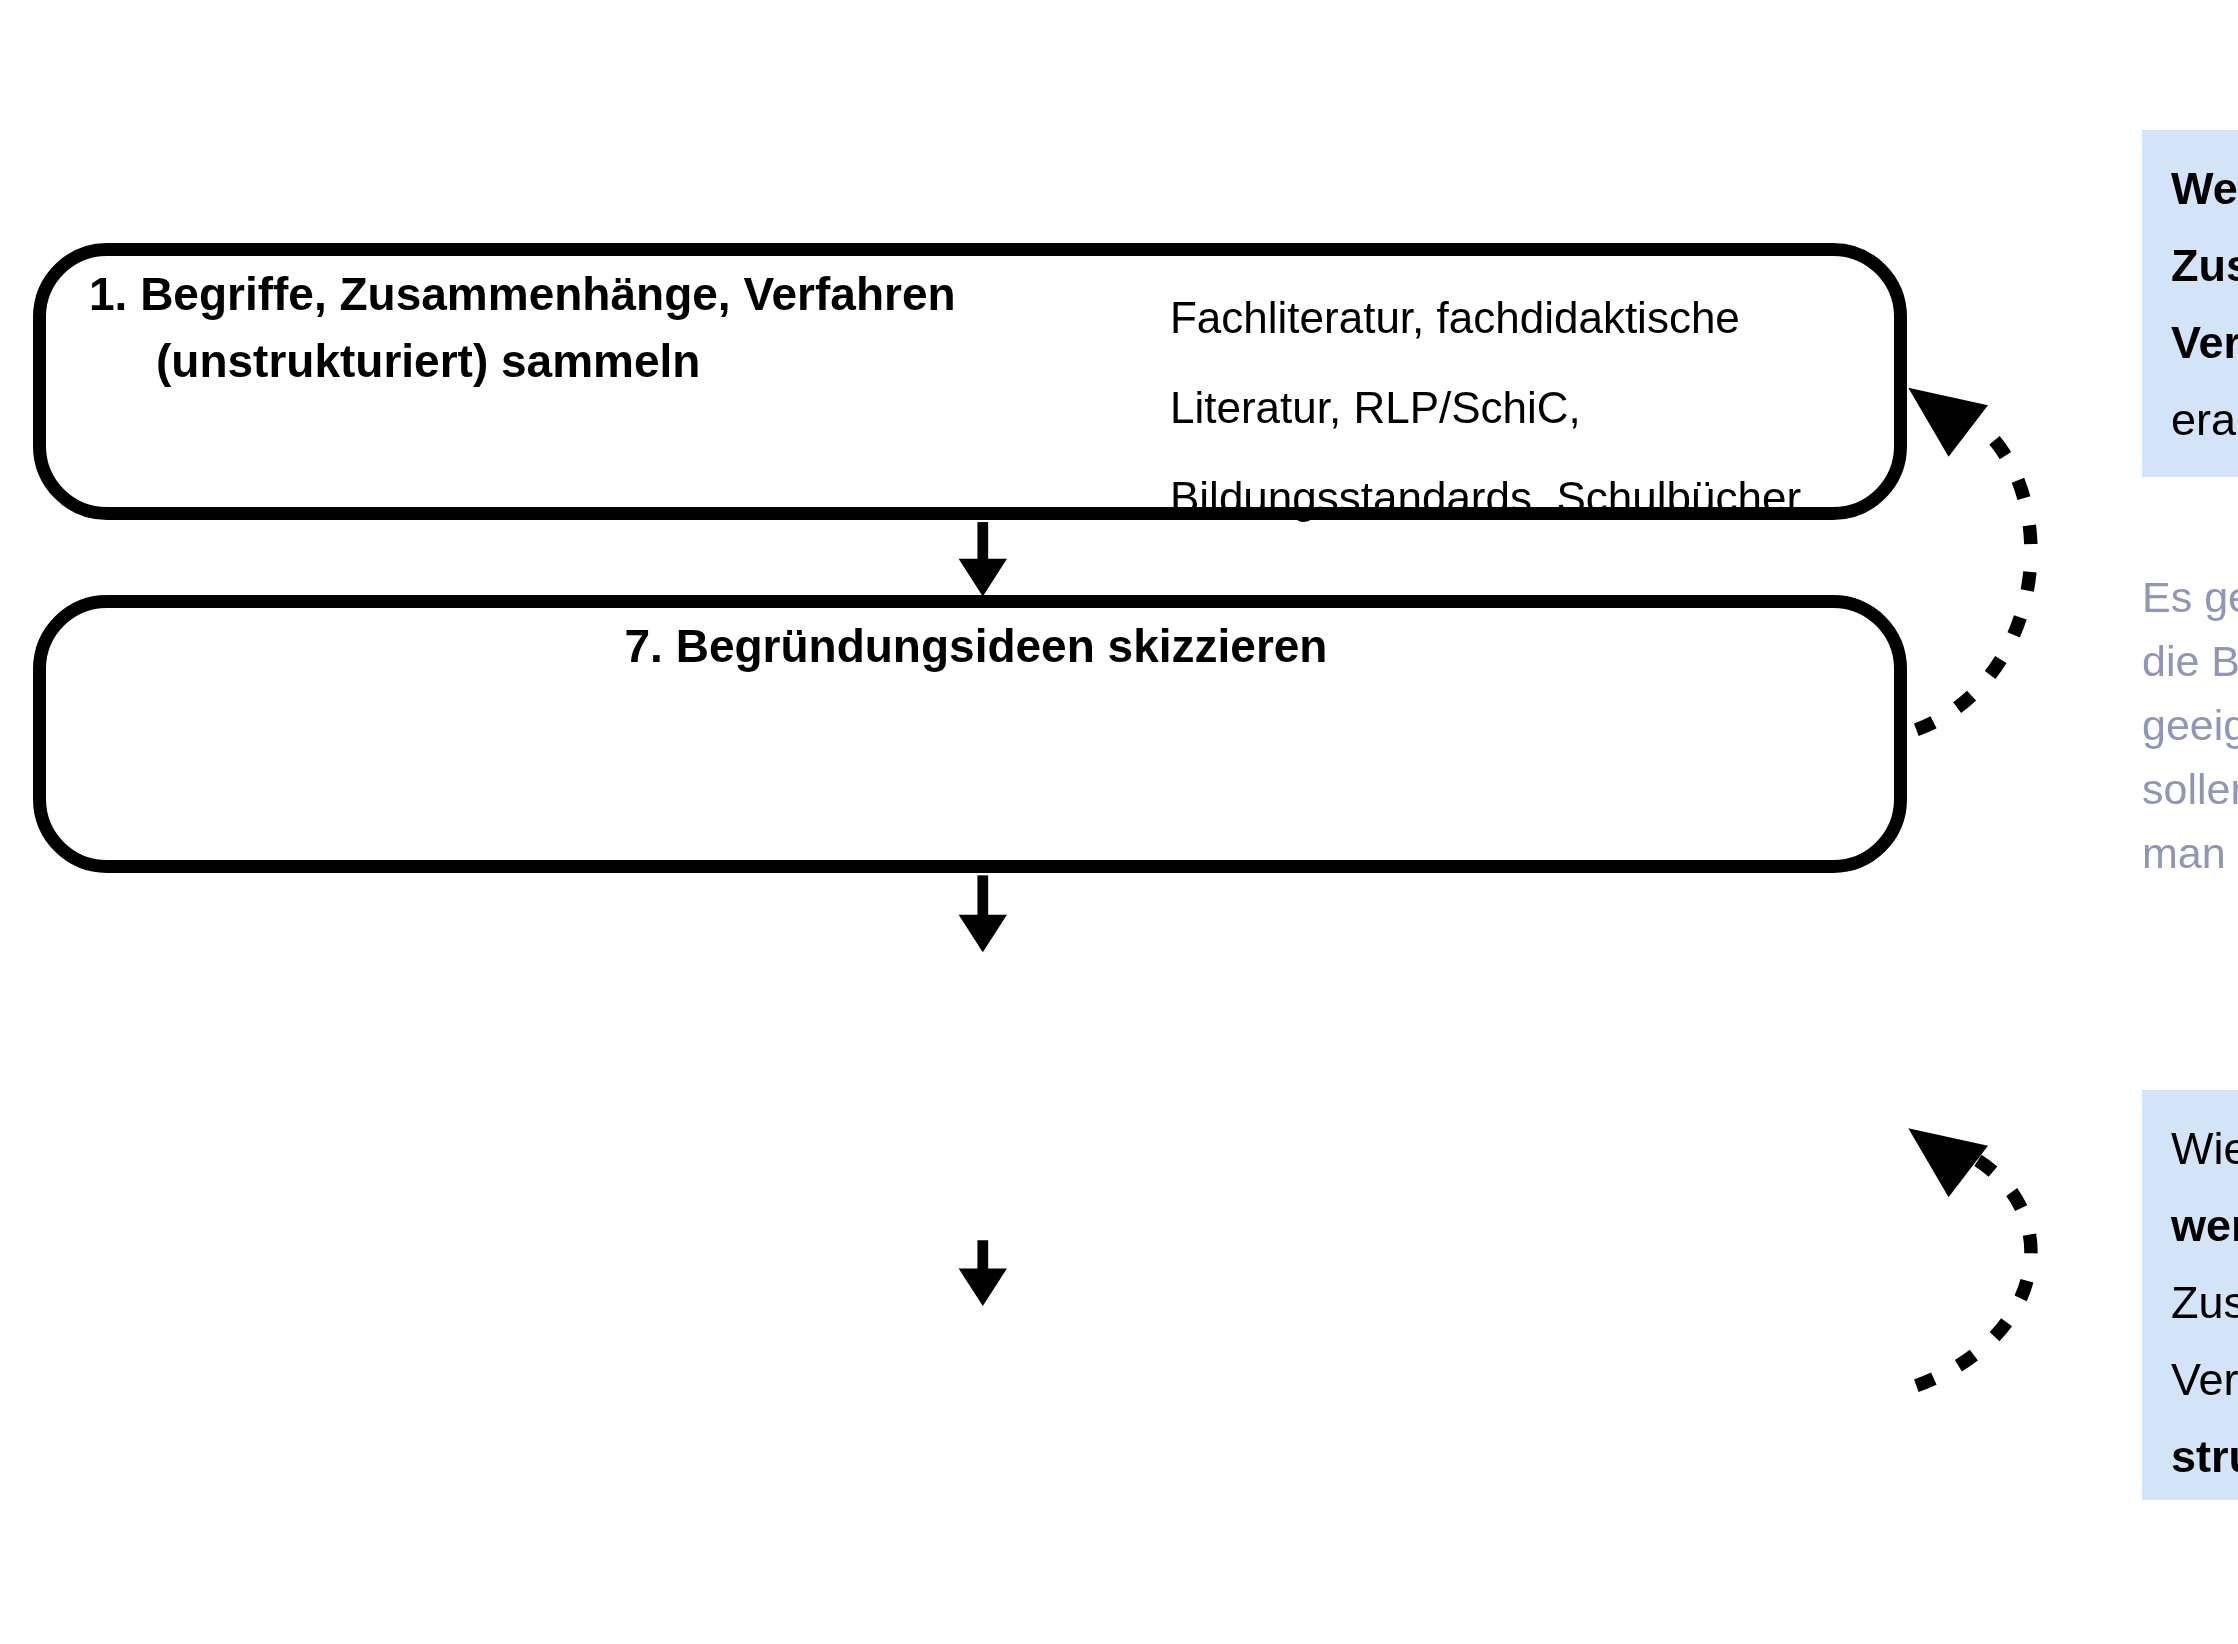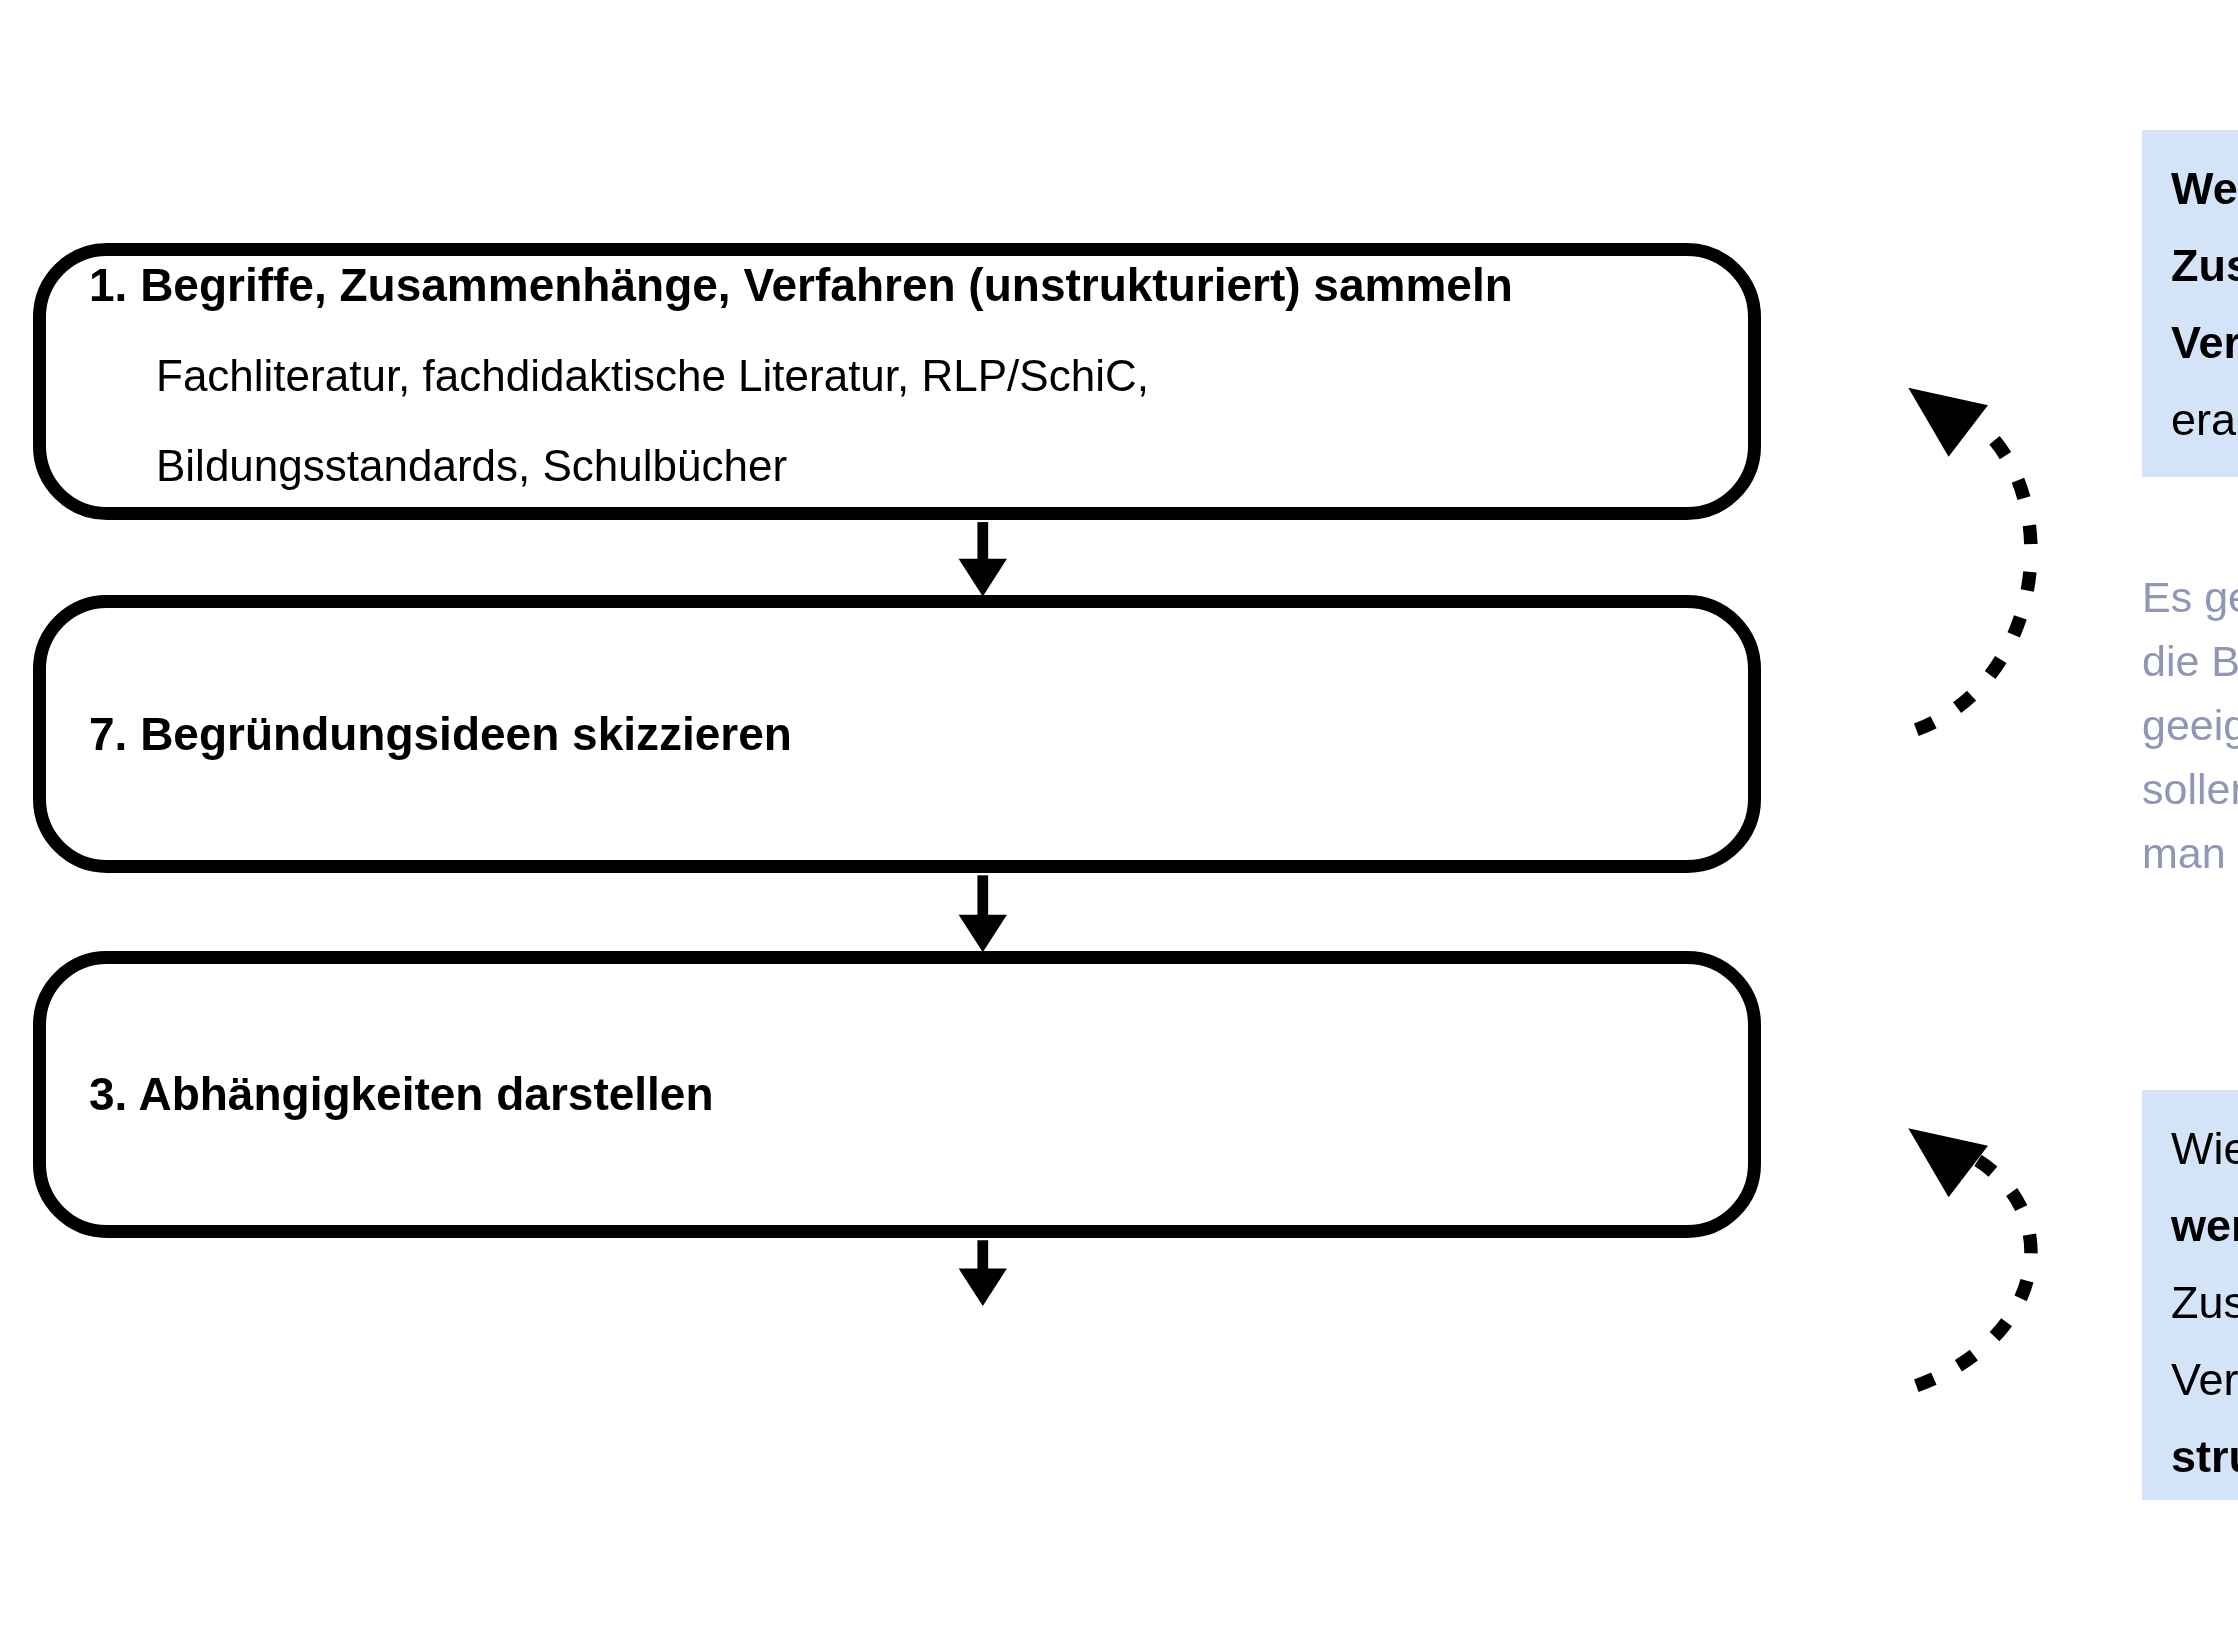--- a/index.html
+++ b/index.html
@@ -2,23 +2,23 @@
 <html style="font-size:7.2px"><head>
 <meta charset="utf-8">
 <style>
   html,body{margin:0;padding:0;background:#ffffff;}
   body{width:3470px;height:1645px;overflow:hidden;
        font-family:"Liberation Sans","DejaVu Sans",sans-serif;color:#000;}
   .page{position:relative;width:3470px;height:1645px;background:#fff;}
   .overlay{position:absolute;left:0;top:0;width:3470px;height:1645px;}
 
   
-  .fbox{position:absolute;left:33px;width:1728px;background:#fff;
+  .fbox{position:absolute;left:33px;width:1874px;background:#fff;
         border:13.4px solid #000;border-radius:74px;box-sizing:border-box;
-        display:flex;flex-direction:column;justify-content:center;
+        display:flex;flex-direction:row;justify-content:center;
         padding:4.5px 31px 4.5px 43px;}
   .fbox-title{font-weight:bold;font-size:46px;line-height:67px;
               white-space:pre-line;padding-left:67px;text-indent:-67px;}
   .fbox-sources{font-size:44px;line-height:90px;white-space:pre-line;
                 padding-left:67px;margin-top:12.5px;}
   .fbox-sources:empty{display:none;}
 
   
   .sec-title{position:absolute;left:2142px;width:1298px;text-align:center;
              font-weight:bold;font-size:92px;line-height:103px;color:#8c8c8c;}
@@ -59,24 +59,20 @@
   </svg>
 
   <div class="fbox" style="top:243px;height:277px">
     <div class="fbox-title">1. Begriffe, Zusammenhänge, Verfahren (unstrukturiert) sammeln</div>
     <div class="fbox-sources">Fachliteratur, fachdidaktische Literatur, RLP/SchiC,
 Bildungsstandards, Schulbücher</div>
   </div>
   <div class="fbox" style="top:595px;height:278px">
     <div class="fbox-title">7. Begründungsideen skizzieren</div>
   </div>
-  <div class="fbox" style="top:951px;height:287px">
-    <div class="fbox-title">3. Abhängigkeiten darstellen</div>
-
-  </div>
 
   <div class="sec-title" style="top:13.4px">Spezifizieren</div>
   <div class="card" style="left:2142px;top:130px;width:647px;height:347px"><span class="b">Welche Begriffe,
 Zusammenhänge und
 Verfahren</span><span> sollen
 erarbeitet werden?</span></div>
 
   <div class="note">Es geht bei der Analyse nicht immer darum, dass
 die Begründungen zwingend für Schüler/-innen
 geeignet sind oder mit diesen erarbeitet werden

